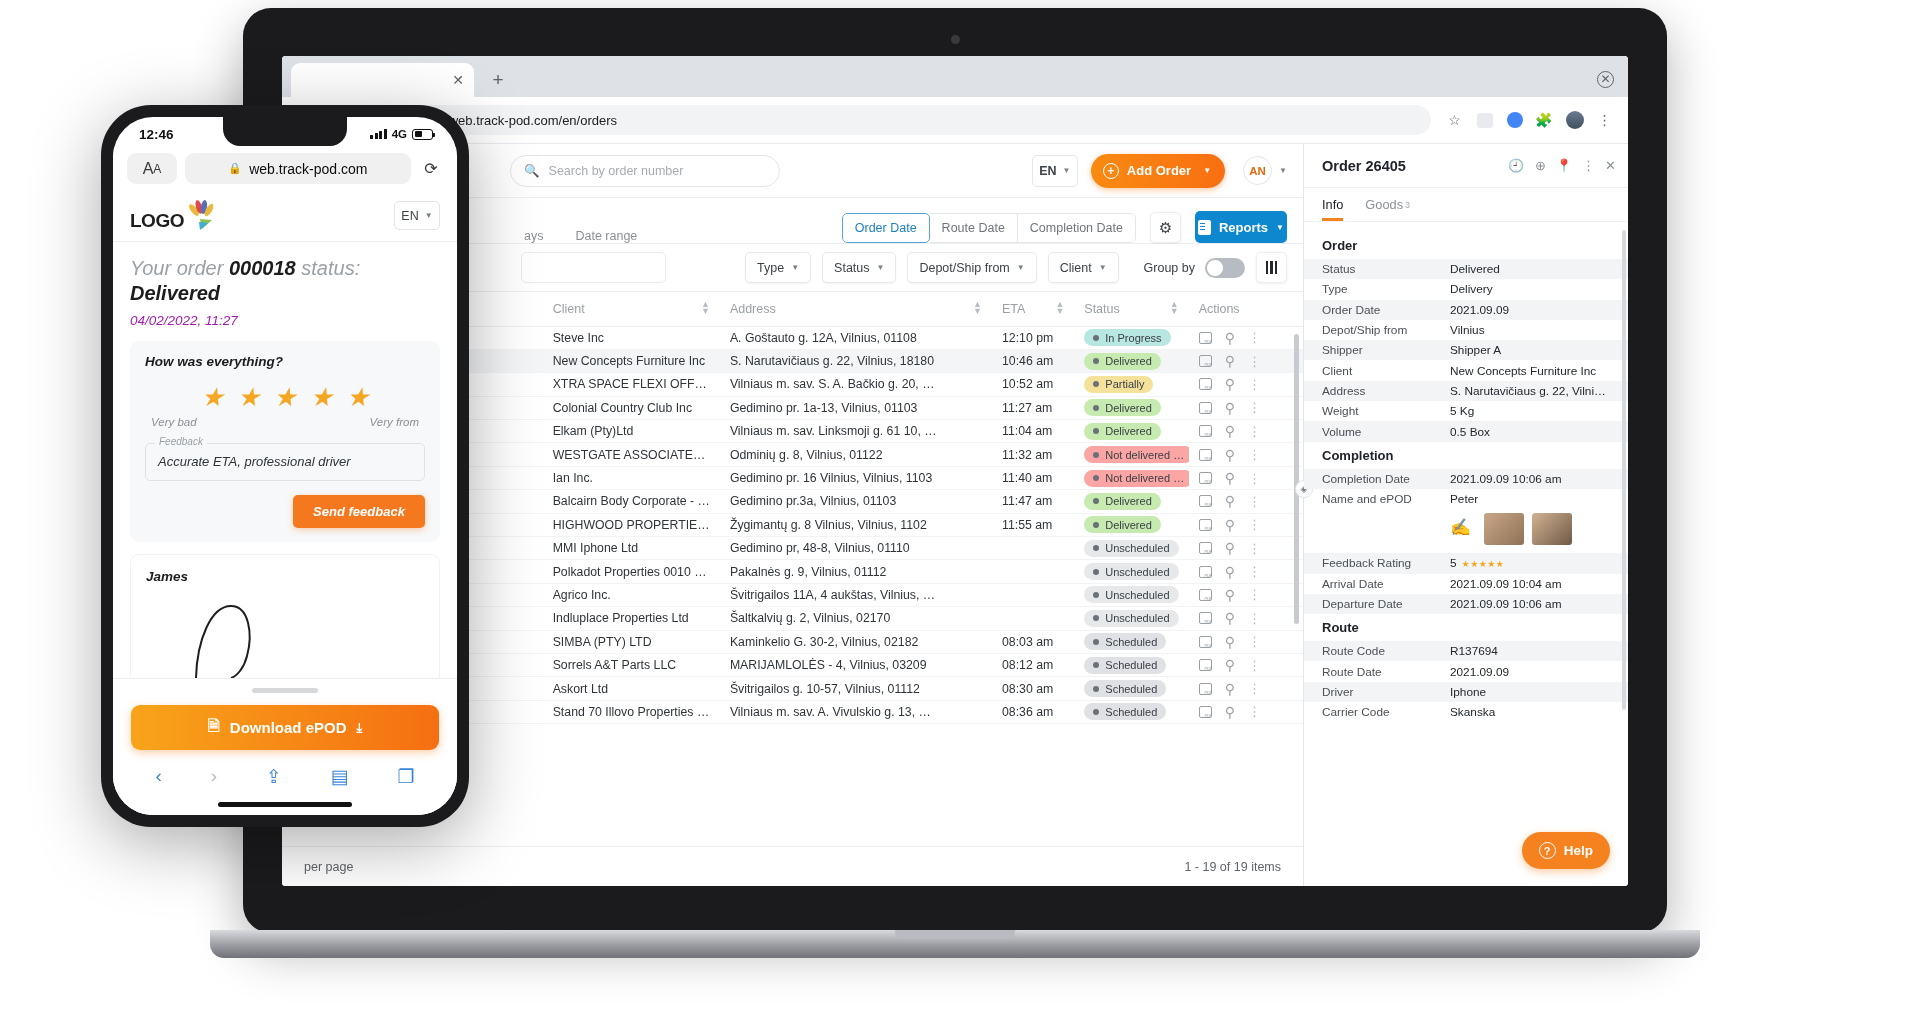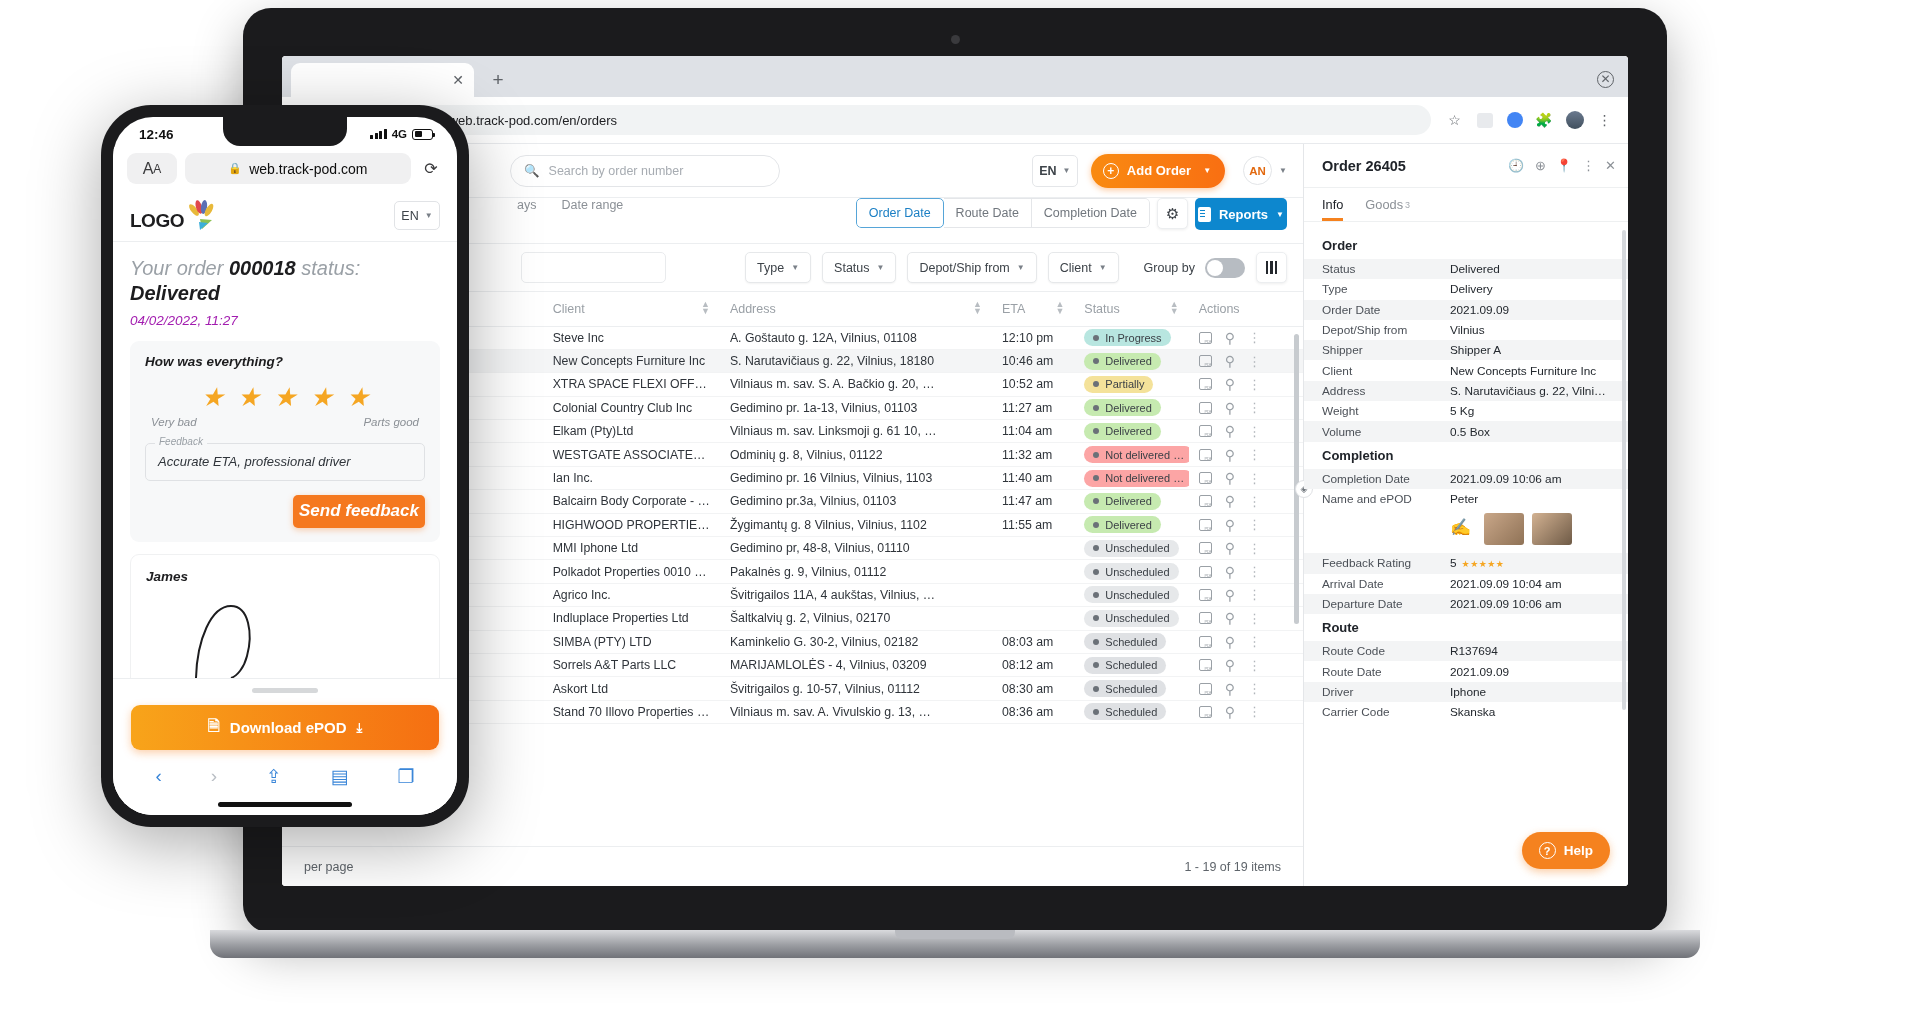--- a/index.html
+++ b/index.html
@@ -133,21 +133,21 @@
   }
   .add-caret { font-size: 8px; margin-left: 4px; }
   .user-chip { display: flex; align-items: center; gap: 7px; margin-left: 18px; }
   .user-circ {
     width: 29px; height: 29px; border-radius: 50%; border: 1px solid #e2e4e7;
     display: flex; align-items: center; justify-content: center;
     font-size: 11.5px; font-weight: bold; color: #e2690f;
   }
 
   .filterbar {
-    height: 46px; display: flex; align-items: flex-start; gap: 7px;
+    height: 46px; display: flex; align-items: flex-end; gap: 14px;
     padding-right: 16px; border-bottom: 1px solid #eceef0; background: #fff;
   }
   .fb-text { font-size: 12.5px; color: #8b9096; }
   .segmented { display: flex; border-radius: 5px; overflow: hidden; }
   .seg {
     height: 30px; padding: 0 12px; display: flex; align-items: center;
     font-size: 12.5px; color: #70767d; border: 1px solid #e4e6e9; border-left: none; background: #fff;
   }
   .seg:first-child { border-left: 1px solid #e4e6e9; border-radius: 5px 0 0 5px; }
   .seg:last-child { border-radius: 0 5px 5px 0; }
@@ -380,21 +380,21 @@
     position: absolute; left: 10px; top: -7px; background: #f7f8f9;
     padding: 0 4px; font-size: 10px; color: #9aa0a6;
   }
   .fieldbox {
     border: 1px solid #dfe1e4; border-radius: 5px; height: 38px;
     display: flex; align-items: center; padding: 0 12px; font-size: 13px; color: #2f343a;
     background: #f7f8f9;
   }
   .sendbtn {
     margin: 14px 0 0 auto; width: 132px; height: 33px; border-radius: 5px;
-    background: #f5781f; color: #fff; font-size: 17px; font-weight: bold;
+    background: #f5781f; color: #fff; font-size: 13px; font-weight: bold;
     display: flex; align-items: center; justify-content: center;
     box-shadow: 0 2px 6px rgba(245,120,31,.35);
   }
   .card2 { margin-top: 12px; background: #fff; border-radius: 9px; padding: 14px 15px; border: 1px solid #f0f1f2; height: 140px; position: relative; }
   .sigline { font-size: 13.5px; font-weight: bold; color: #1d1d1f; }
   .sig-draw { position: absolute; left: 60px; top: 45px; }
   .phone-drawer {
     position: absolute; left: 0; right: 0; bottom: 0; background: #fff;
     border-top: 1px solid #eceef0; padding: 9px 0 0;
   }
@@ -1028,21 +1028,21 @@
             <div class="card-q">How was everything?</div>
             <div class="starrow" id="starrow">
                 <span>★</span>
                 <span>★</span>
                 <span>★</span>
                 <span>★</span>
                 <span>★</span>
               </div>
             <div class="starlabels">
               <span>Very bad</span>
-              <span>Parts good</span>
+              <span>Very from</span>
             </div>
             <div class="fieldwrap">
               <span class="fieldlabel">Feedback</span>
               <div class="fieldbox">
                 <span>Accurate ETA, professional driver</span>
               </div>
             </div>
             <div class="sendbtn">Send feedback</div>
           </div>
 

